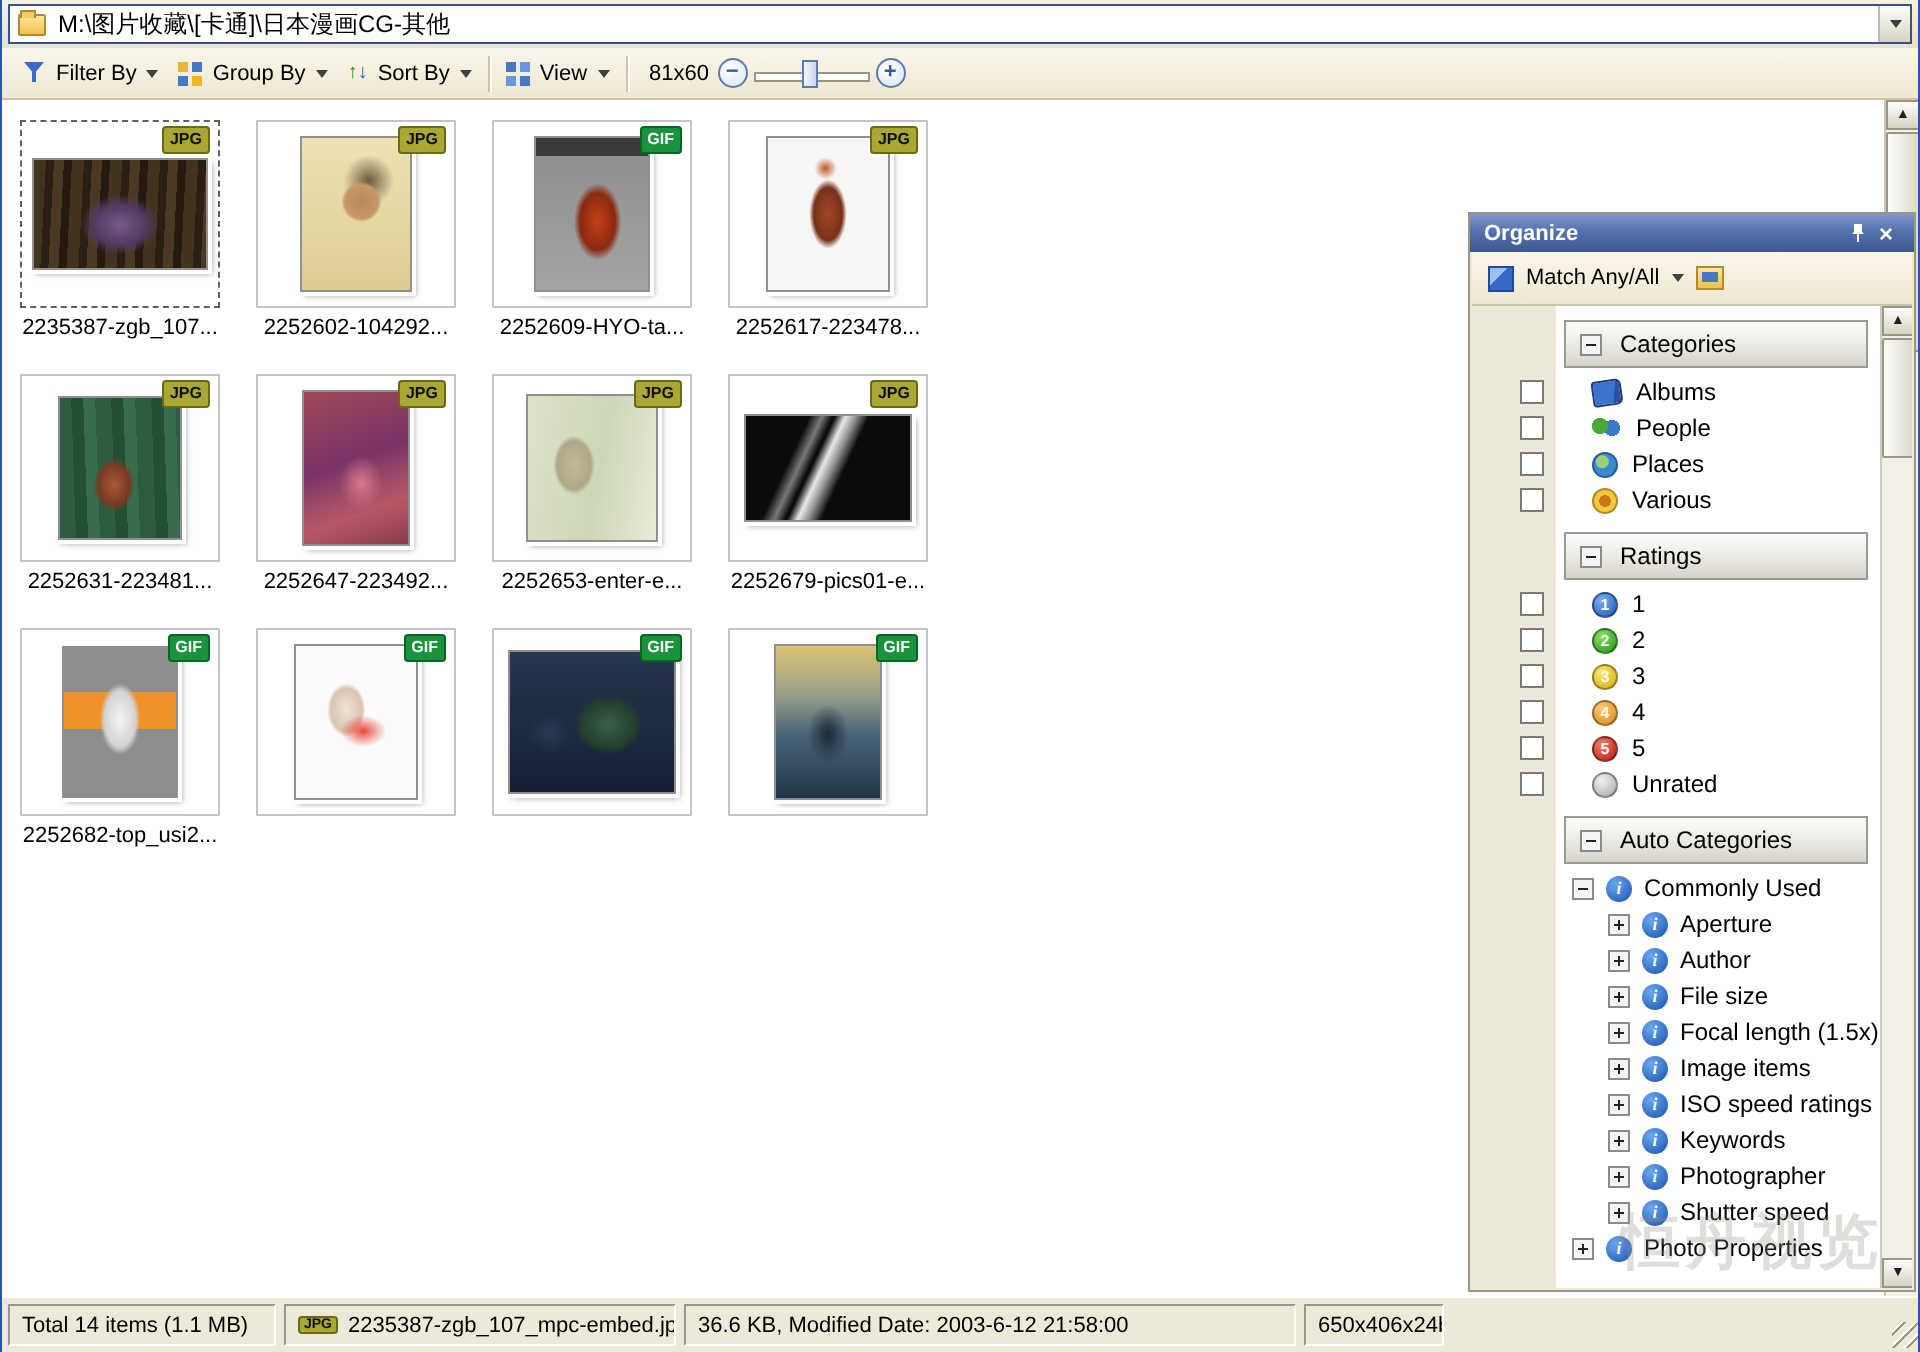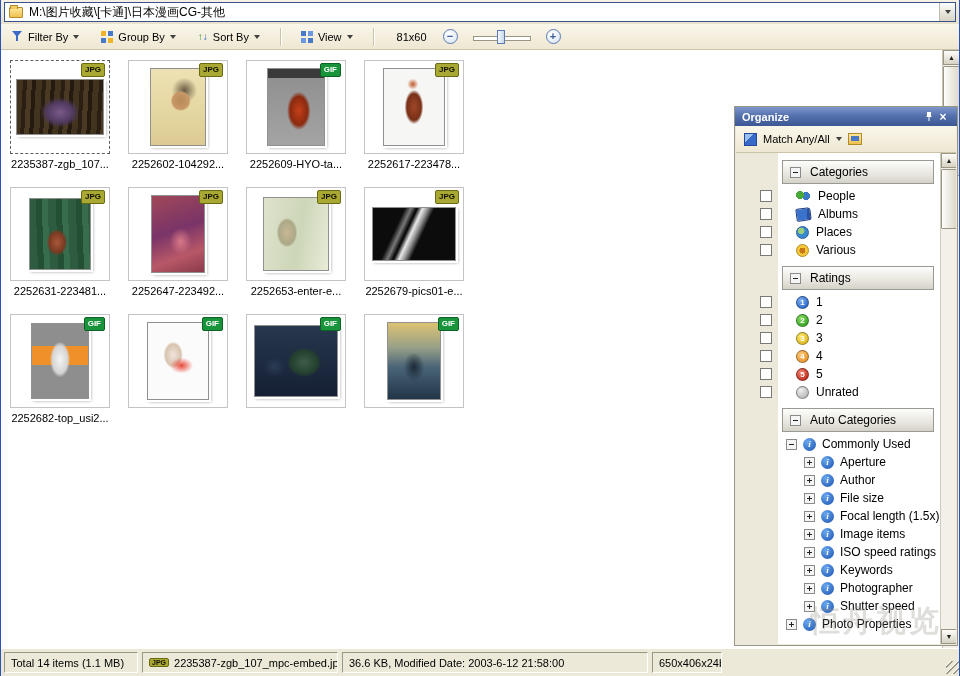--- a/index.html
+++ b/index.html
@@ -138,21 +138,21 @@
     background:radial-gradient(circle 2px at 50% 50%,#d0d0d0 0 2px,transparent 2px);}
   .uitimes-note{position:absolute;right:38px;bottom:44px;color:#dadada;font-size:9px;}
 
   
   #browser-pane{left:236px;top:106px;width:493px;height:540px;background:#ece7d6;border:1px solid #b4ac90;border-bottom:2px solid #4a4a44;}
   .pathbar{position:absolute;left:0;right:0;top:0;height:24px;padding:2px 3px;background:linear-gradient(180deg,#f6f1e2,#e9e2cc);}
   .path-combo{height:20px;border:1px solid #38538c;background:#fff;display:flex;align-items:center;padding-left:4px;}
   .path-text{flex:1;font-size:12px;white-space:nowrap;overflow:hidden;}
   .fold.small{width:14px;height:11px;margin-right:6px;}
   .filterbar{position:absolute;left:0;right:0;top:24px;height:26px;display:flex;align-items:center;
-    background:linear-gradient(180deg,#faf6ea,#eee7d2);border-bottom:1px solid #ccc4a8;padding:0 6px;gap:12px;}
+    background:linear-gradient(180deg,#faf6ea,#eee7d2);border-bottom:1px solid #ccc4a8;padding:0 6px;gap:0;}
   .fb-btn{display:flex;align-items:center;gap:5px;padding:2px 5px;}
   .funnel{width:11px;height:11px;position:relative;}
   .funnel::before{content:"";position:absolute;left:0;top:0;border-left:5px solid transparent;border-right:5px solid transparent;border-top:6px solid #3a6ac8;}
   .funnel::after{content:"";position:absolute;left:4px;top:5px;width:2px;height:5px;background:#3a6ac8;}
   .grid-icon{width:12px;height:12px;
     background:linear-gradient(90deg,#f0b428 0 5px,transparent 5px 7px,#4878c8 7px 12px) top/12px 5px no-repeat,
                linear-gradient(90deg,#4878c8 0 5px,transparent 5px 7px,#f0b428 7px 12px) bottom/12px 5px no-repeat;}
   .grid-icon.blue{background:linear-gradient(90deg,#4878c8 0 5px,transparent 5px 7px,#6a98e0 7px 12px) top/12px 5px no-repeat,
                linear-gradient(90deg,#6a98e0 0 5px,transparent 5px 7px,#4878c8 7px 12px) bottom/12px 5px no-repeat;}
   .sort-icon{font-size:10px;font-weight:bold;line-height:1;}
@@ -653,27 +653,27 @@
     </div>
     <div class="org-body">
       <div class="org-gutter"></div>
 
       <div class="sec-bar">
         <span class="minibox"></span>
         <span>Categories</span>
       </div>
       <div class="orow" style="padding-left:40px">
           <span class="cb"></span>
+          <span class="oic book"></span>
+          <span>Albums</span>
+        </div>
+      <div class="orow" style="padding-left:40px">
+          <span class="cb"></span>
           <span class="oic people2"></span>
           <span>People</span>
-        </div>
-      <div class="orow" style="padding-left:40px">
-          <span class="cb"></span>
-          <span class="oic book"></span>
-          <span>Albums</span>
         </div>
       <div class="orow" style="padding-left:40px">
           <span class="cb"></span>
           <span class="oic globe2"></span>
           <span>Places</span>
         </div>
       <div class="orow" style="padding-left:40px">
           <span class="cb"></span>
           <span class="oic flower"></span>
           <span>Various</span>

